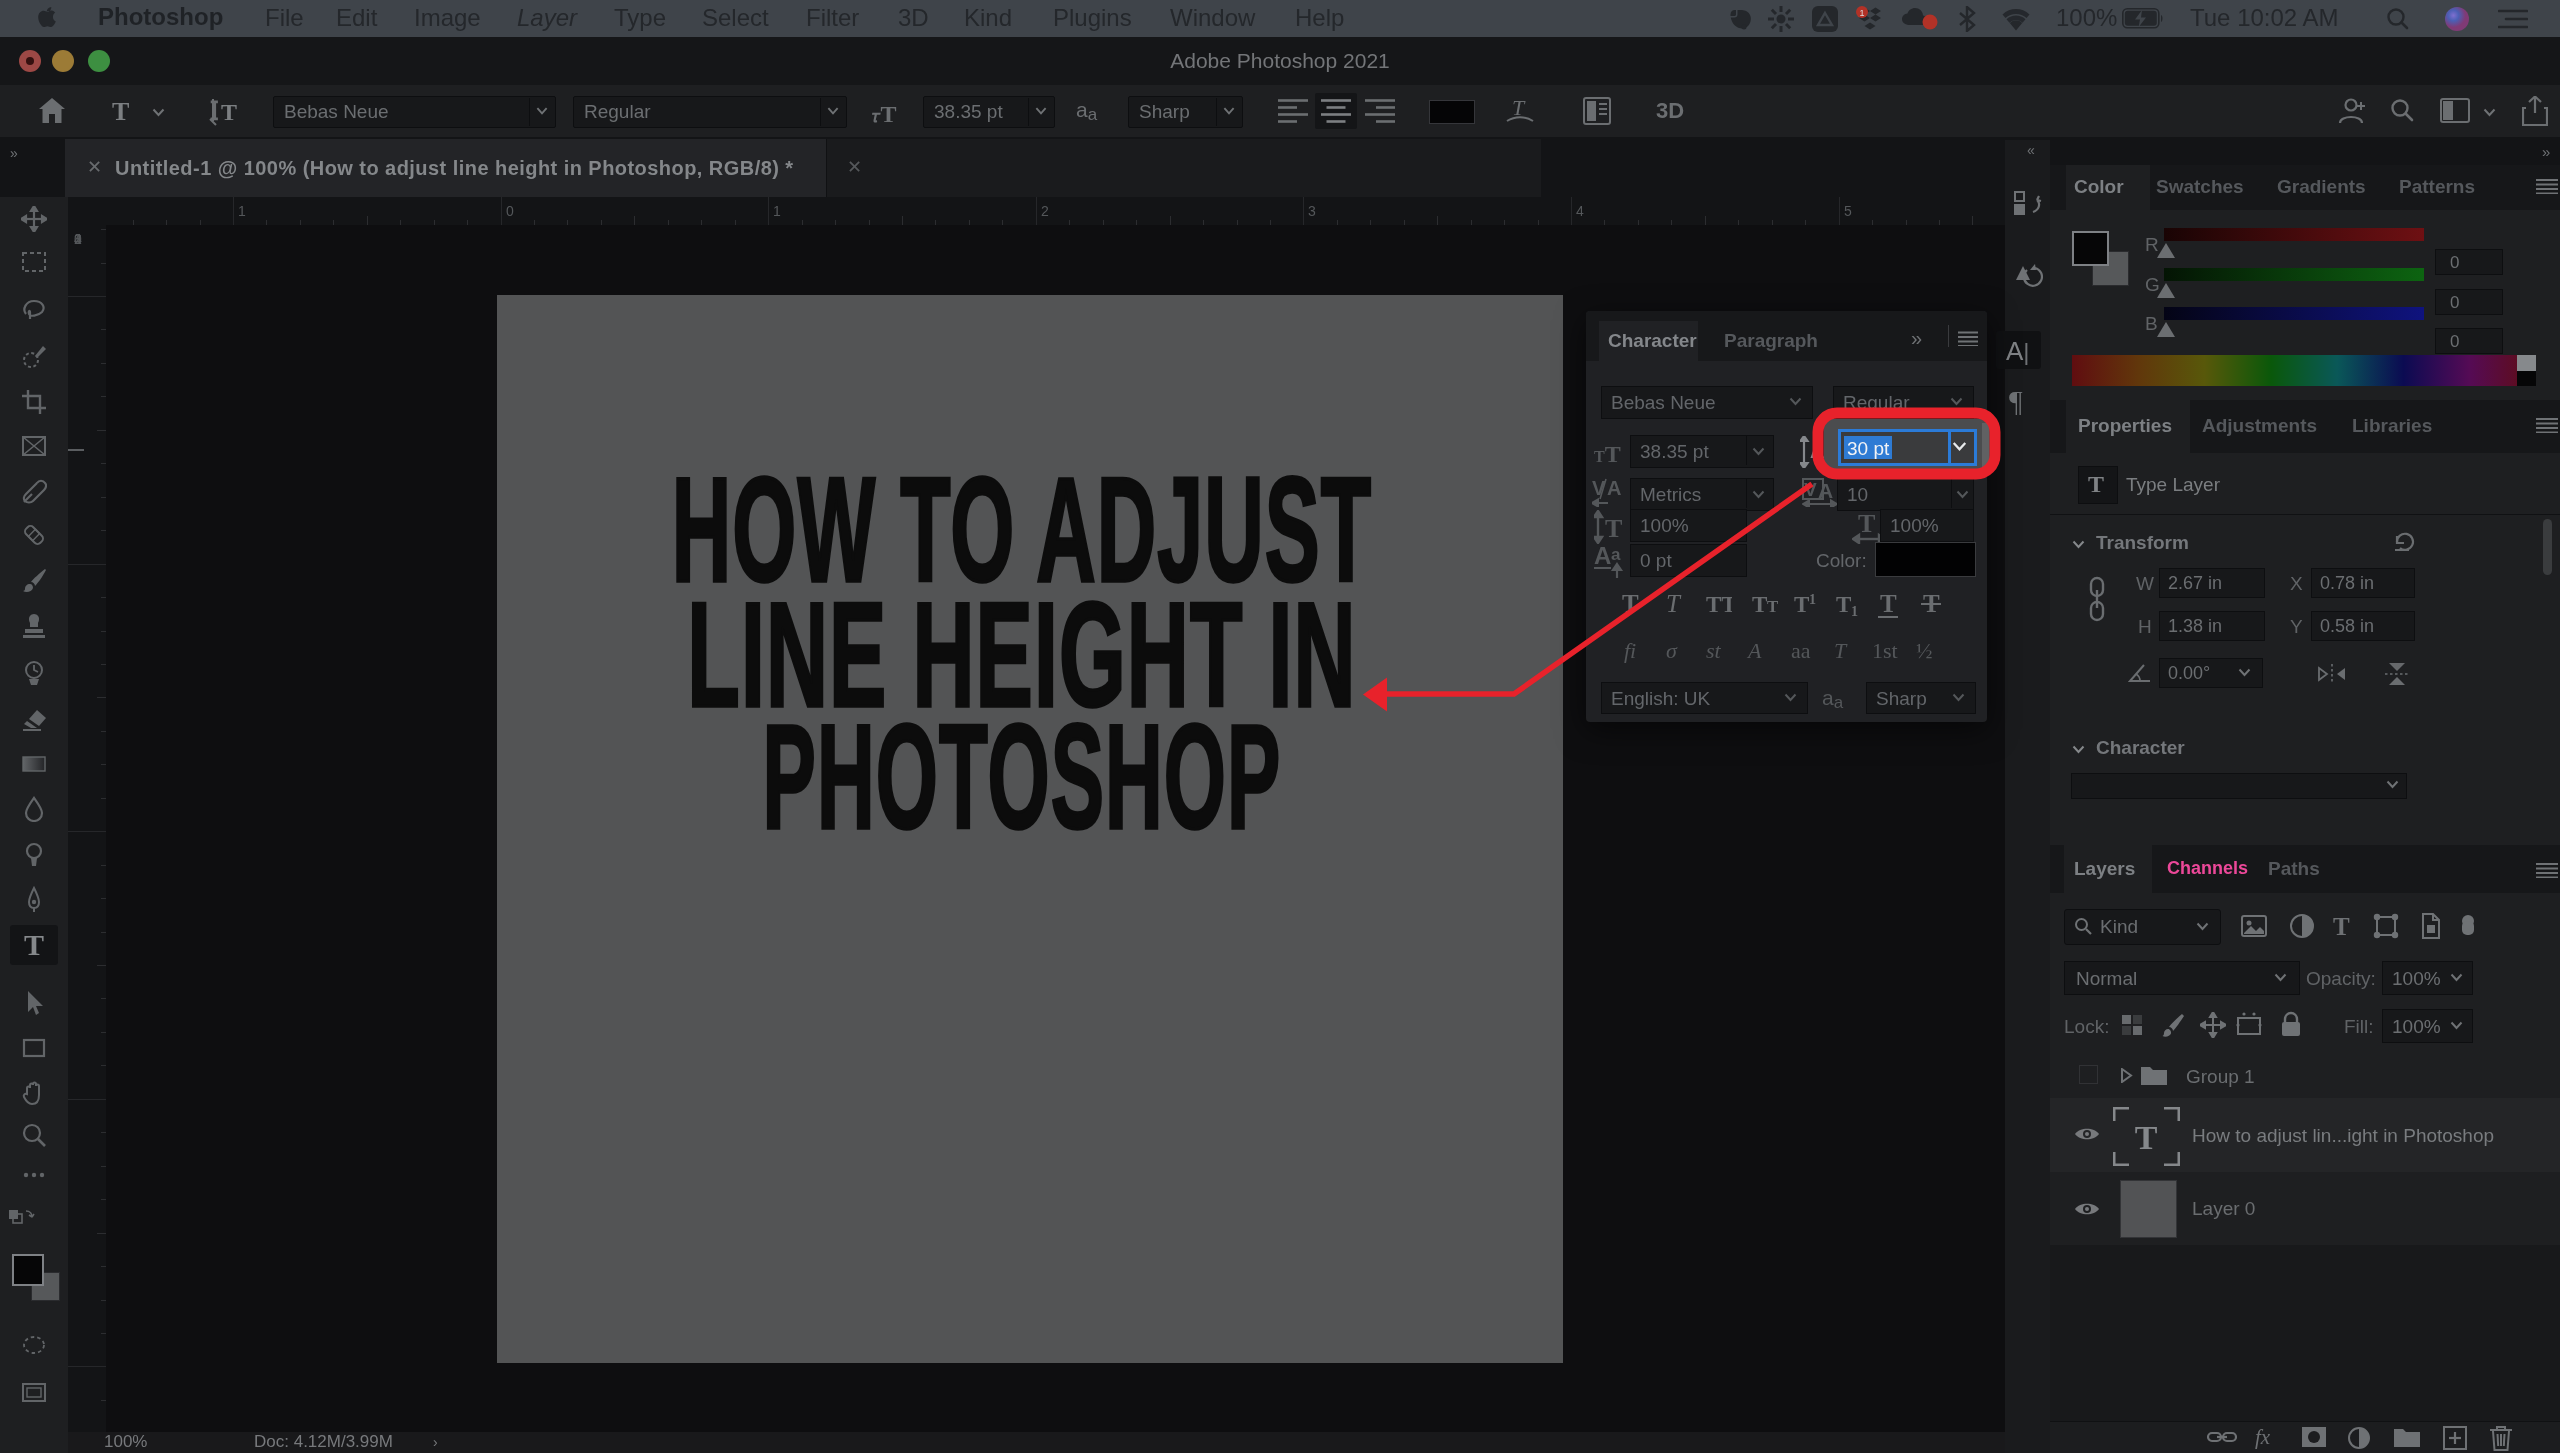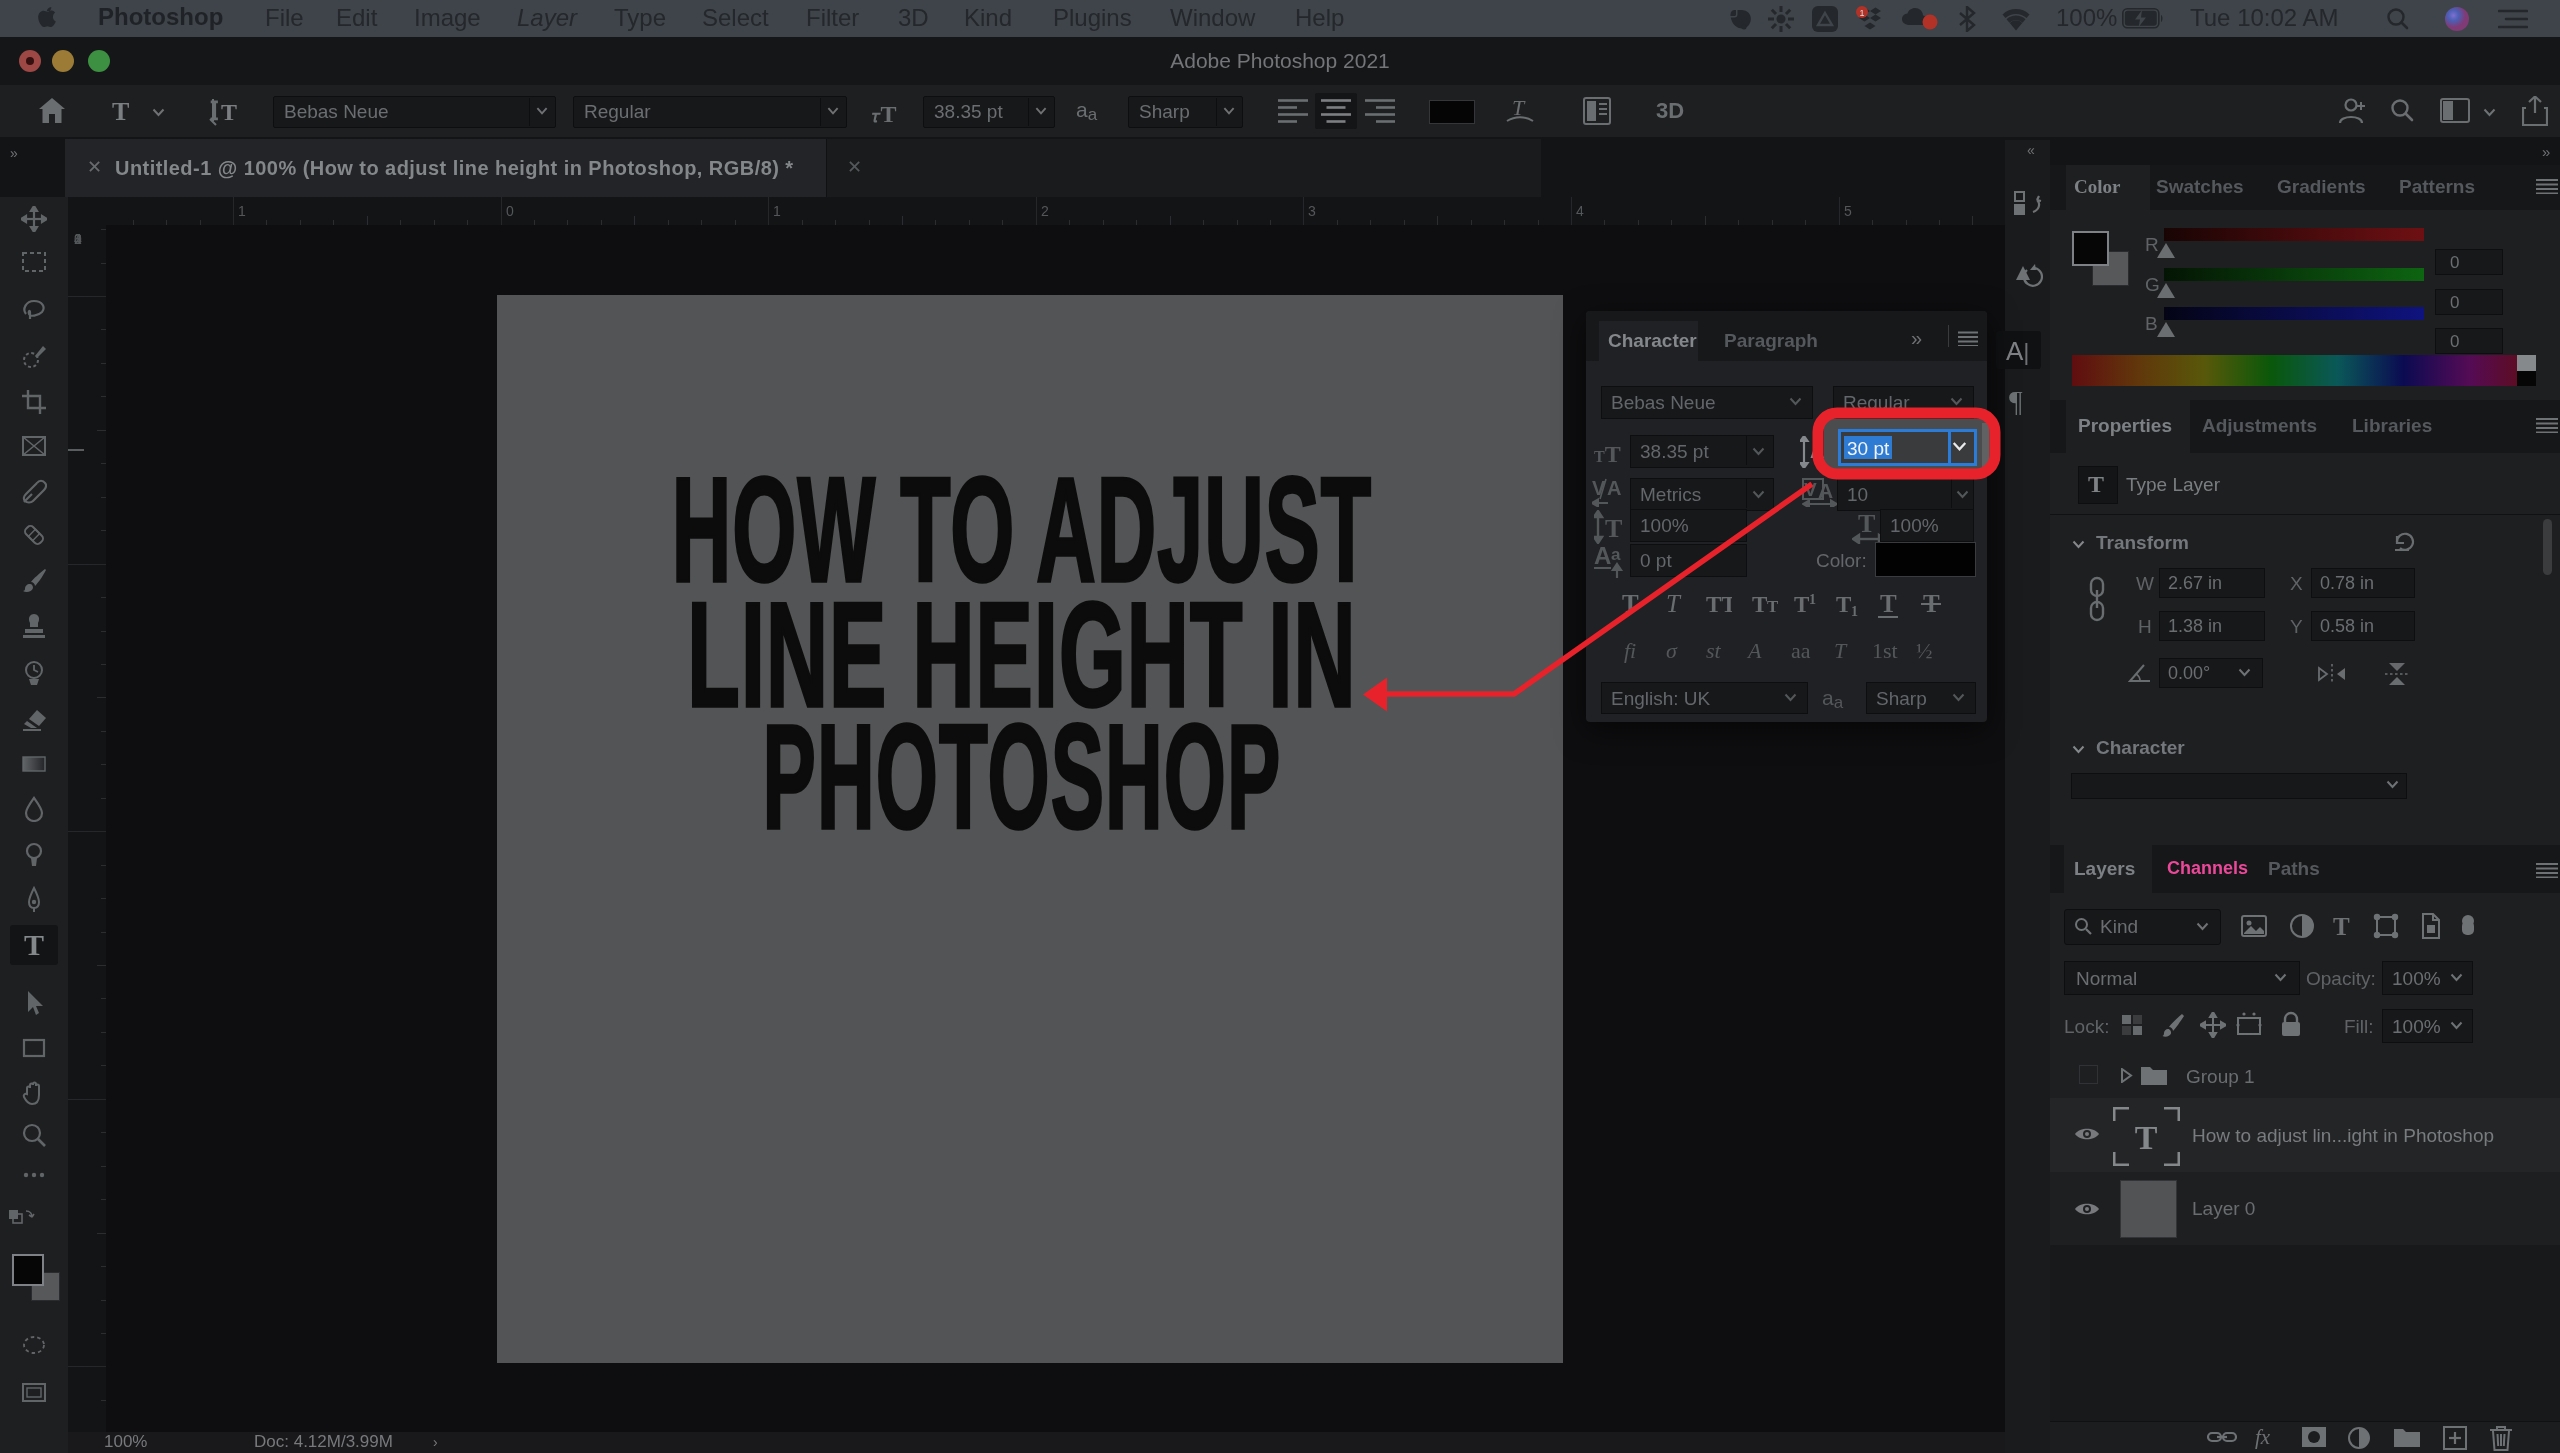--- a/index.html
+++ b/index.html
@@ -516,21 +516,21 @@
   <div class="abs" style="left:1px;top:196px;color:#808386;font-size:26px;">A<span style="font-size:24px;color:#6f7275;">|</span></div>
   <div class="abs" style="left:4px;top:244px;color:#6f7275;font-size:30px;font-family:'Liberation Serif',serif;">¶</div>
 </div>
 
 <div class="abs" id="rightpanels" style="left:2050px;top:140px;width:510px;height:1313px;background:#1e1f21;">
   <div class="abs" style="left:0;top:0;width:510px;height:25px;background:#131416;">
     <div class="abs" style="left:492px;top:3px;color:#6f7275;font-size:15px;letter-spacing:-2px;">»</div>
   </div>
   <div class="abs" style="left:0;top:25px;width:510px;height:45px;background:#161719;"></div>
   <div class="abs" style="left:16px;top:25px;width:84px;height:45px;background:#1e1f21;"></div>
-  <div class="abs" style="left:24px;top:36px;color:#7d8084;font-size:19px;font-weight:bold;font-family:Liberation Serif, serif;">Color</div>
+  <div class="abs" style="left:24px;top:36px;color:#7d8084;font-size:19px;font-weight:bold;">Color</div>
   <div class="abs" style="left:106px;top:36px;color:#55585c;font-size:19px;font-weight:bold;">Swatches</div>
   <div class="abs" style="left:227px;top:36px;color:#55585c;font-size:19px;font-weight:bold;">Gradients</div>
   <div class="abs" style="left:349px;top:36px;color:#55585c;font-size:19px;font-weight:bold;">Patterns</div>
   <svg class="abs" style="left:486px;top:38px" width="22" height="16" viewBox="0 0 22 16">
         <g stroke="#6f7275" stroke-width="2">
           <line x1="0" y1="2" x2="22" y2="2"></line>
           <line x1="0" y1="6.5" x2="22" y2="6.5"></line>
           <line x1="0" y1="11" x2="22" y2="11"></line>
           <line x1="0" y1="15.5" x2="22" y2="15.5"></line>
         </g>

